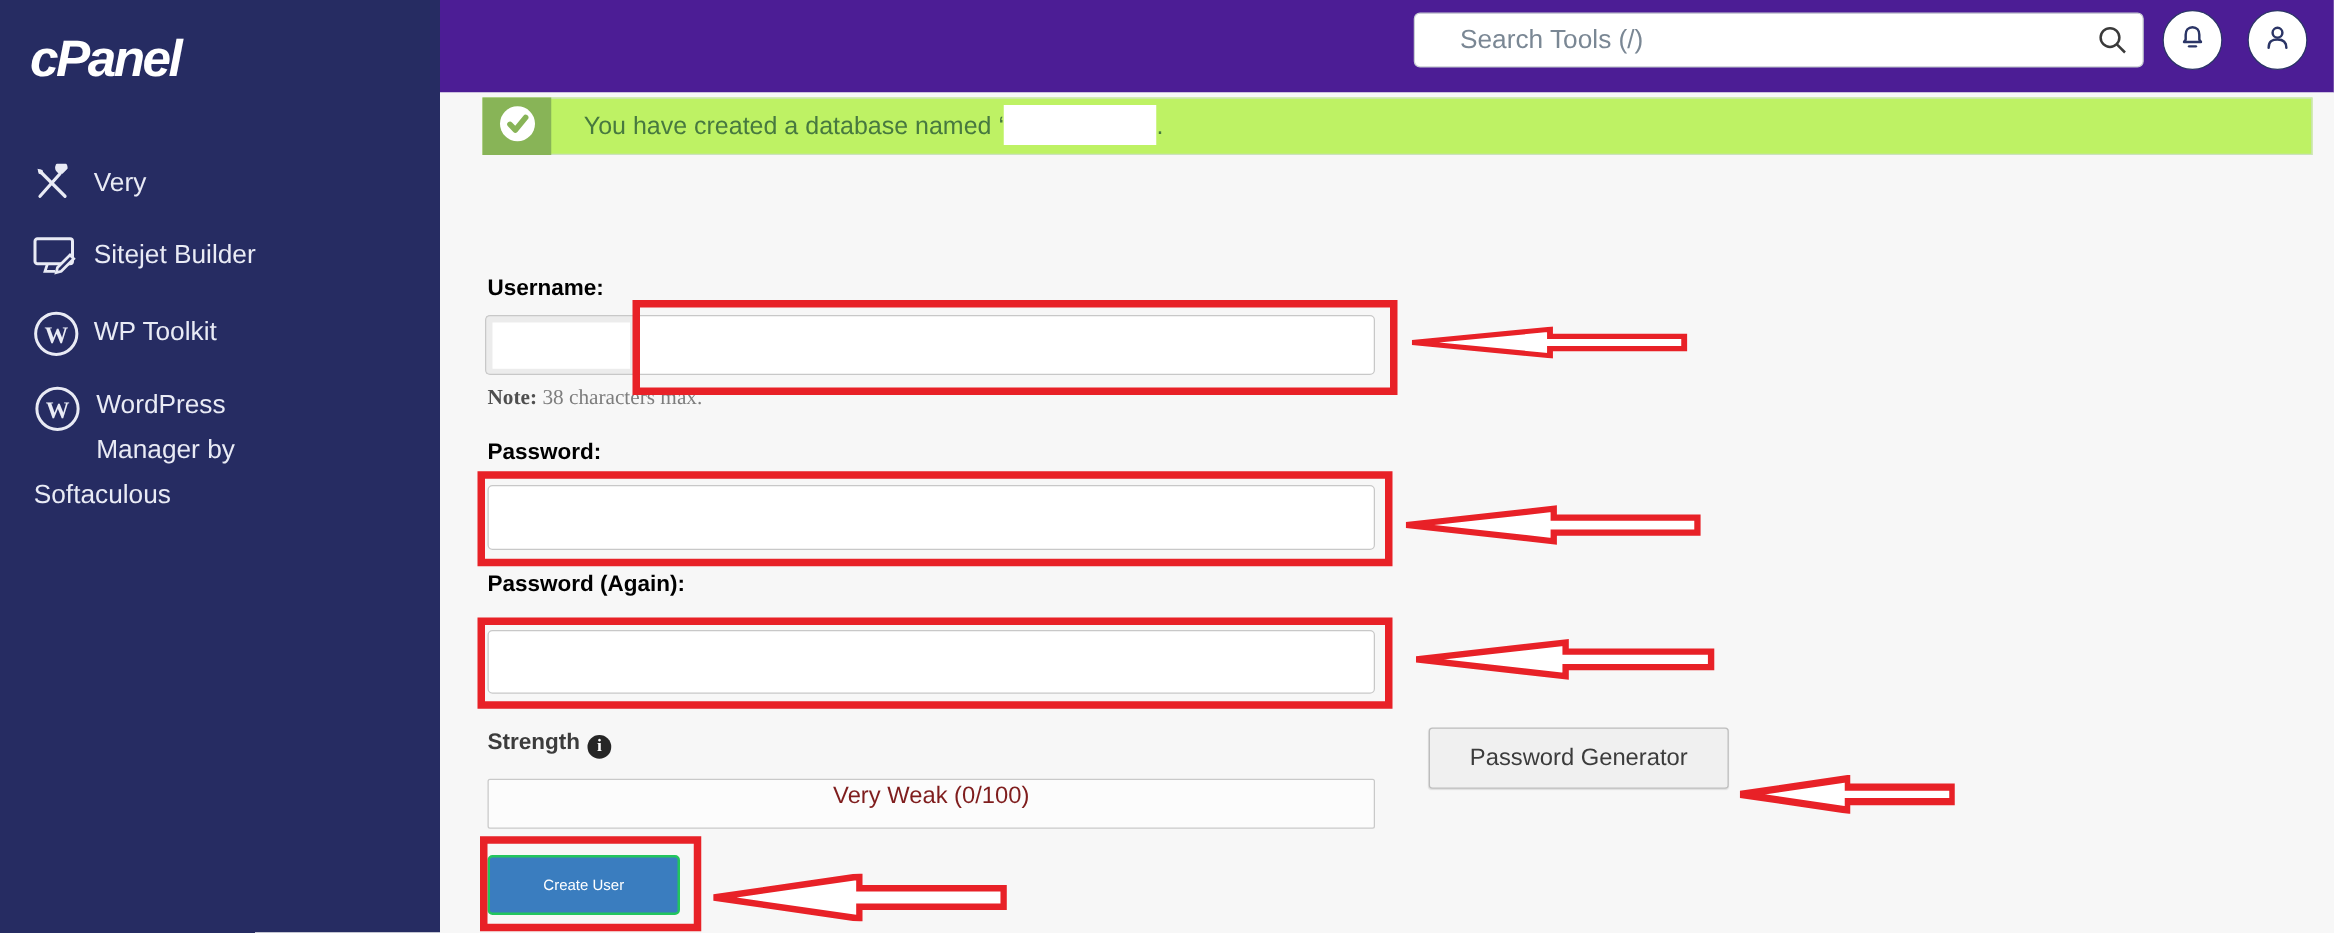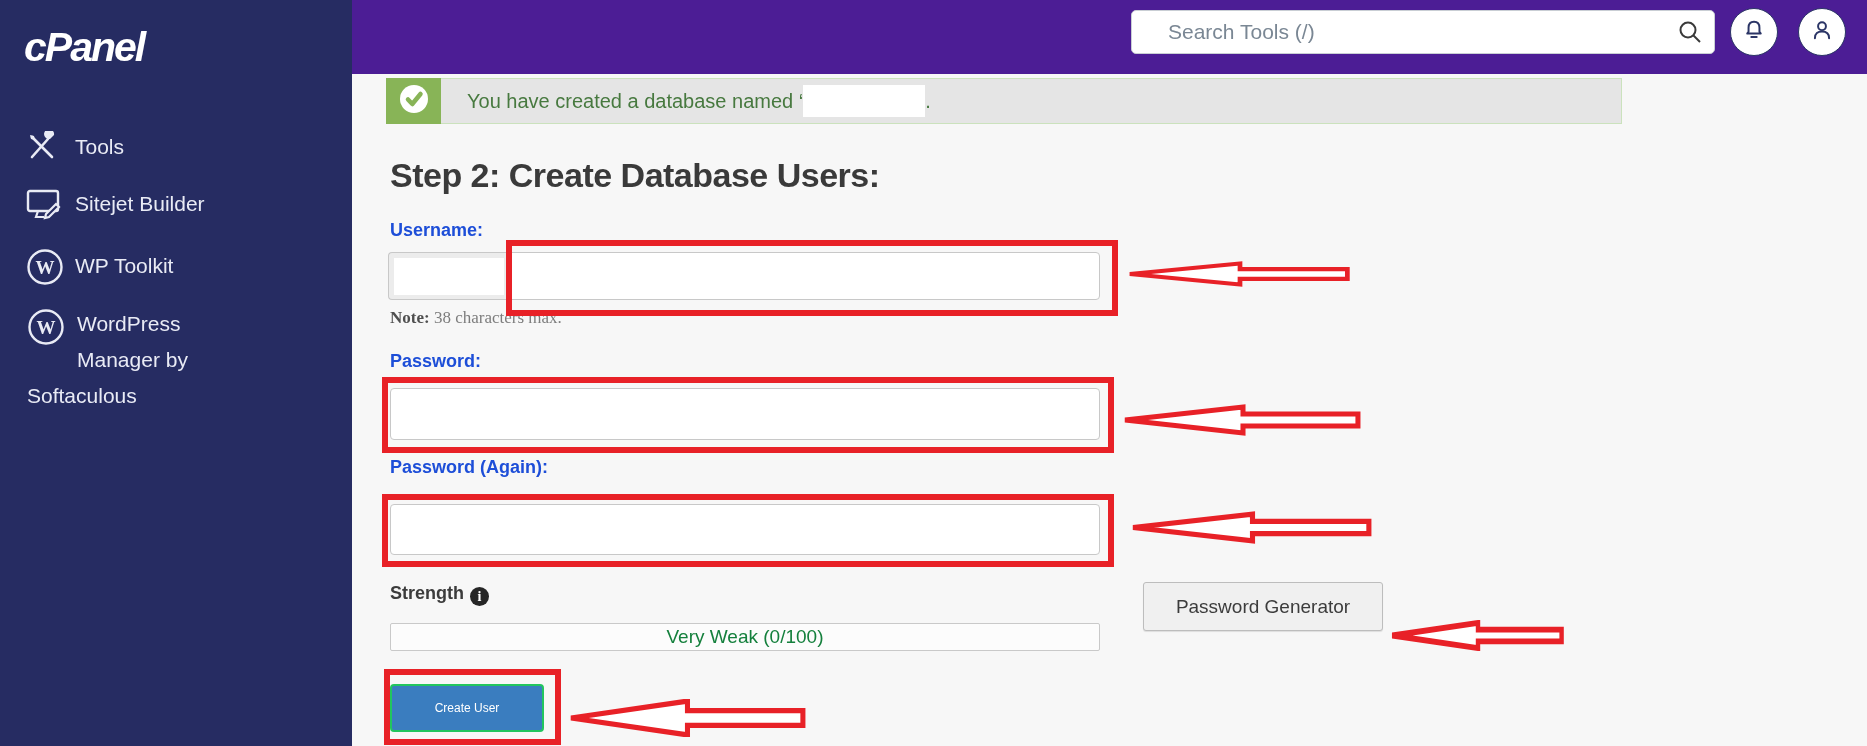--- a/index.html
+++ b/index.html
@@ -54,38 +54,38 @@
     position:absolute; top:8px; width:48px; height:48px; border-radius:50%;
     border:1.5px solid #2b3566; background:#fff;
     display:flex; align-items:center; justify-content:center; cursor:pointer;
   }
   
   .content {
     position:absolute; left:352px; top:74px; width:1515px; height:672px;
     background:#f7f7f7;
   }
   .alert {
-    position:absolute; left:34px; top:4px; width:1236px; height:46px;
-    background:#e5e5e5; border:1px solid #cbe2bd;
+    position:absolute; left:34px; top:4px; width:1464px; height:46px;
+    background:#bef264; border:1px solid #cbe2bd;
   }
   .alert-icon-box {
     position:absolute; left:-1px; top:-1px; width:55px; height:46px;
     background:#88b457; display:flex; align-items:center; justify-content:center;
   }
   .alert-text {
     position:absolute; left:80px; top:0; height:44px; line-height:44px;
     font-size:20px; color:#47793f;
   }
   .redaction { display:inline-block; vertical-align:middle; background:#ffffff; width:122px; height:32px; margin-top:-4px; }
   .page-title {
     position:absolute; left:38px; top:82px;
     font-size:34px; font-weight:bold; color:#3a3a3a; letter-spacing:-0.5px;
   }
   .field-label {
-    position:absolute; font-size:18px; font-weight:bold; color:#1d4ed8;
+    position:absolute; font-size:18px; font-weight:bold; color:#000000;
   }
   .input-group { position:absolute; left:36px; top:178px; width:712px; height:48px; display:flex; }
   .input-prefix {
     width:122px; height:48px; background:#ececec;
     border:1px solid #c8c8c8; border-right:none; border-radius:4px 0 0 4px;
     position:relative;
   }
   .prefix-redaction { position:absolute; left:5px; top:5px; width:110px; height:37px; background:#fff; }
   .text-input {
     border:1px solid #c8c8c8; border-radius:4px; background:#fff;
@@ -96,23 +96,23 @@
   .note-line { position:absolute; left:38px; top:234px; font-size:17px; color:#7d7d7d;font-family:Liberation Serif, serif; }
   .note-line b { color:#4f4f4f; }
   .strength-row { position:absolute; left:38px; top:509px; font-size:18px; font-weight:bold; color:#3c3c3c; }
   .info-icon {
     display:inline-block; width:19px; height:19px; border-radius:50%;
     background:#262626; color:#fff; font-size:14px; font-weight:bold;
     text-align:center; line-height:19px; margin-left:6px; vertical-align:-2px;
     font-family:"Liberation Serif","DejaVu Serif",serif; cursor:pointer;
   }
   .strength-bar {
-    position:absolute; left:38px; top:549px; width:710px; height:28px;
+    position:absolute; left:38px; top:549px; width:710px; height:40px;
     background:#fcfcfc; border:1px solid #c9c9c9; border-radius:2px;
-    text-align:center; line-height:26px; font-size:19px; color:#15803d;
+    text-align:center; line-height:26px; font-size:19px; color:#7f1d1d;
   }
   .pg-button {
     position:absolute; left:791px; top:508px; width:240px; height:49px;
     background:#f0f0f0; border:1px solid #bdbdbd; border-radius:3px;
     font-size:19px; color:#3c3c3c; cursor:pointer;
     box-shadow:0 1px 1px rgba(0,0,0,0.10);
     font-family:"Liberation Sans","DejaVu Sans",sans-serif;
   }
   .create-button {
     position:absolute; left:38px; top:610px; width:154px; height:48px;
@@ -132,21 +132,21 @@
 
   <div class="nav-item" style="top:131px;">
     <span class="nicon">
       <svg width="32" height="32" viewBox="0 0 32 32" fill="none" stroke="#e9ebf5" stroke-width="2.6" stroke-linecap="round">
         <path d="M6 26 L22 8"></path>
           <path d="M22 8 a5 5 0 1 1 6-4 l-4 4 z" fill="#e9ebf5" stroke="none"></path>
         <path d="M6 6 L26 26"></path>
           <path d="M4 4 l4 1 1 4 -4 -1 z" fill="#e9ebf5" stroke="none"></path>
       </svg>
     </span>
-    <span class="nlabel">Tools</span>
+    <span class="nlabel">Very</span>
   </div>
 
   <div class="nav-item" style="top:188px;">
     <span class="nicon">
       <svg width="36" height="34" viewBox="0 0 36 34" fill="none" stroke="#e9ebf5" stroke-width="2.4">
         <rect x="2" y="3" width="30" height="20" rx="2"></rect>
         <path d="M12 29 h-2 l2 -6 M10 29 h8" stroke-width="2.2"></path>
         <path d="M20 26 l10 -10 3 3 -10 10 -4 1 z" fill="#262c62" stroke-width="2.2"></path>
       </svg>
     </span>
@@ -209,21 +209,20 @@
       <span>
         <svg width="32" height="32" viewBox="0 0 32 32">
           <circle cx="16" cy="16" r="14" fill="#ffffff"></circle>
           <path d="M10 16.5 L14.3 21 L22.5 11" fill="none" stroke="#88b457" stroke-width="4.5" stroke-linecap="round" stroke-linejoin="round"></path>
         </svg>
       </span>
     </div>
     <div class="alert-text"><span>You have created a database named ‘</span><span class="redaction"></span><span>.</span></div>
   </div>
 
-  <h1 class="page-title">Step 2: Create Database Users:</h1>
 
   <div class="field-label" style="left:38px; top:146px;">Username:</div>
   <div class="input-group">
     <div class="input-prefix">
       <div class="prefix-redaction"></div>
     </div>
     <input class="text-input grp-input" type="text" style="">
   </div>
   <div class="note-line"><b>Note:</b><span> 38 characters max.</span></div>
 

